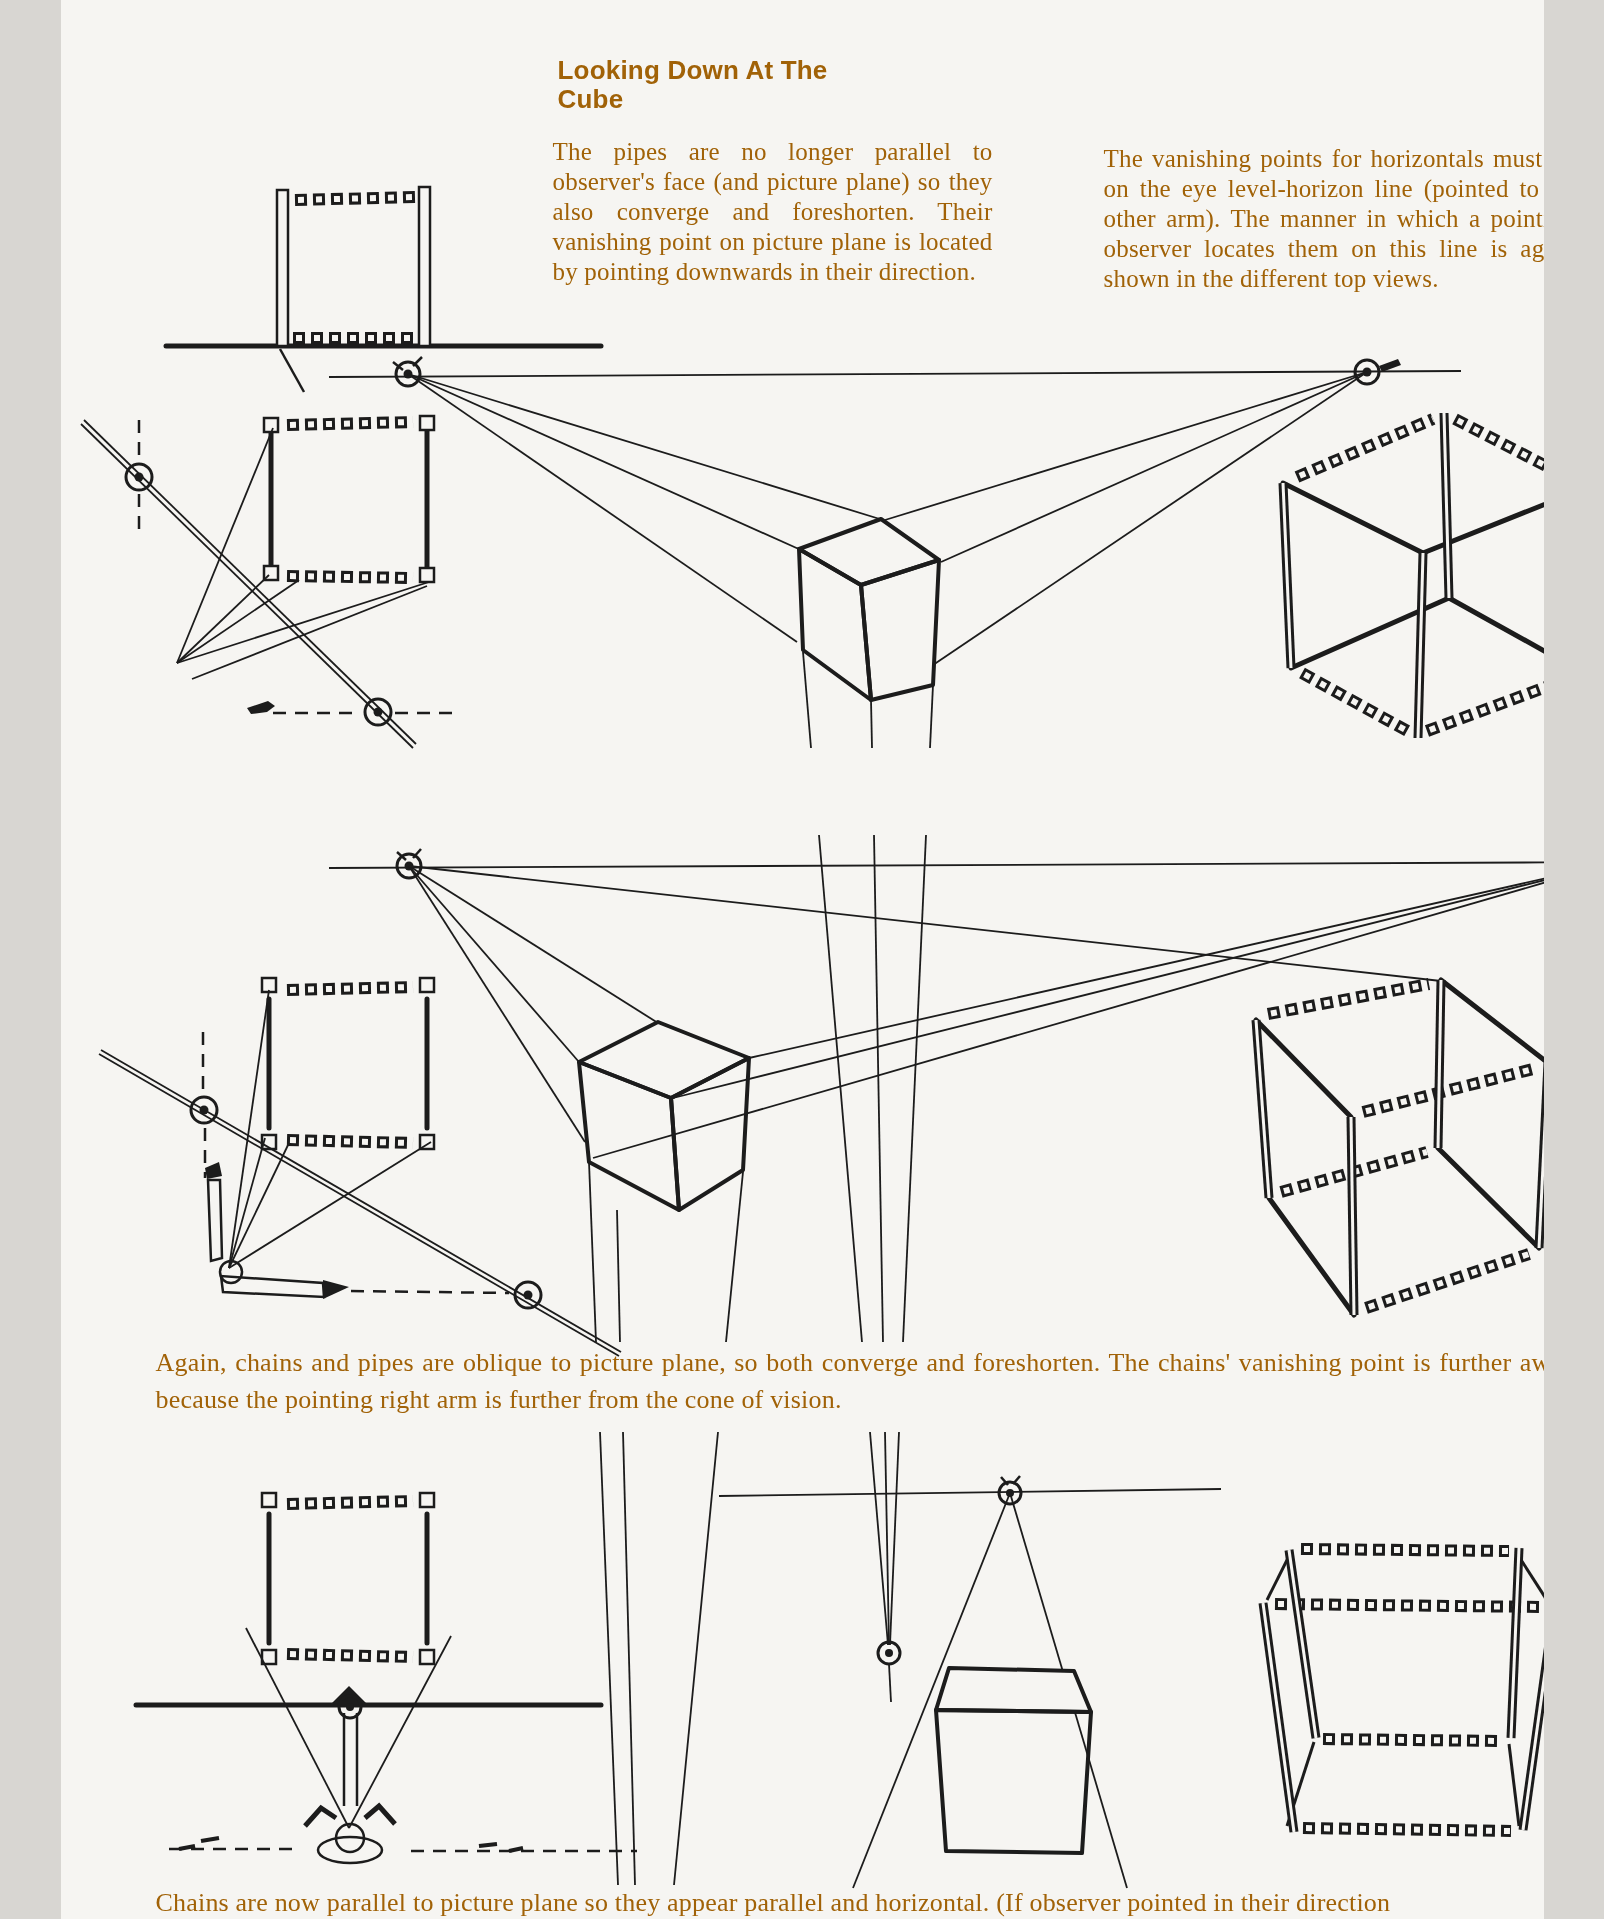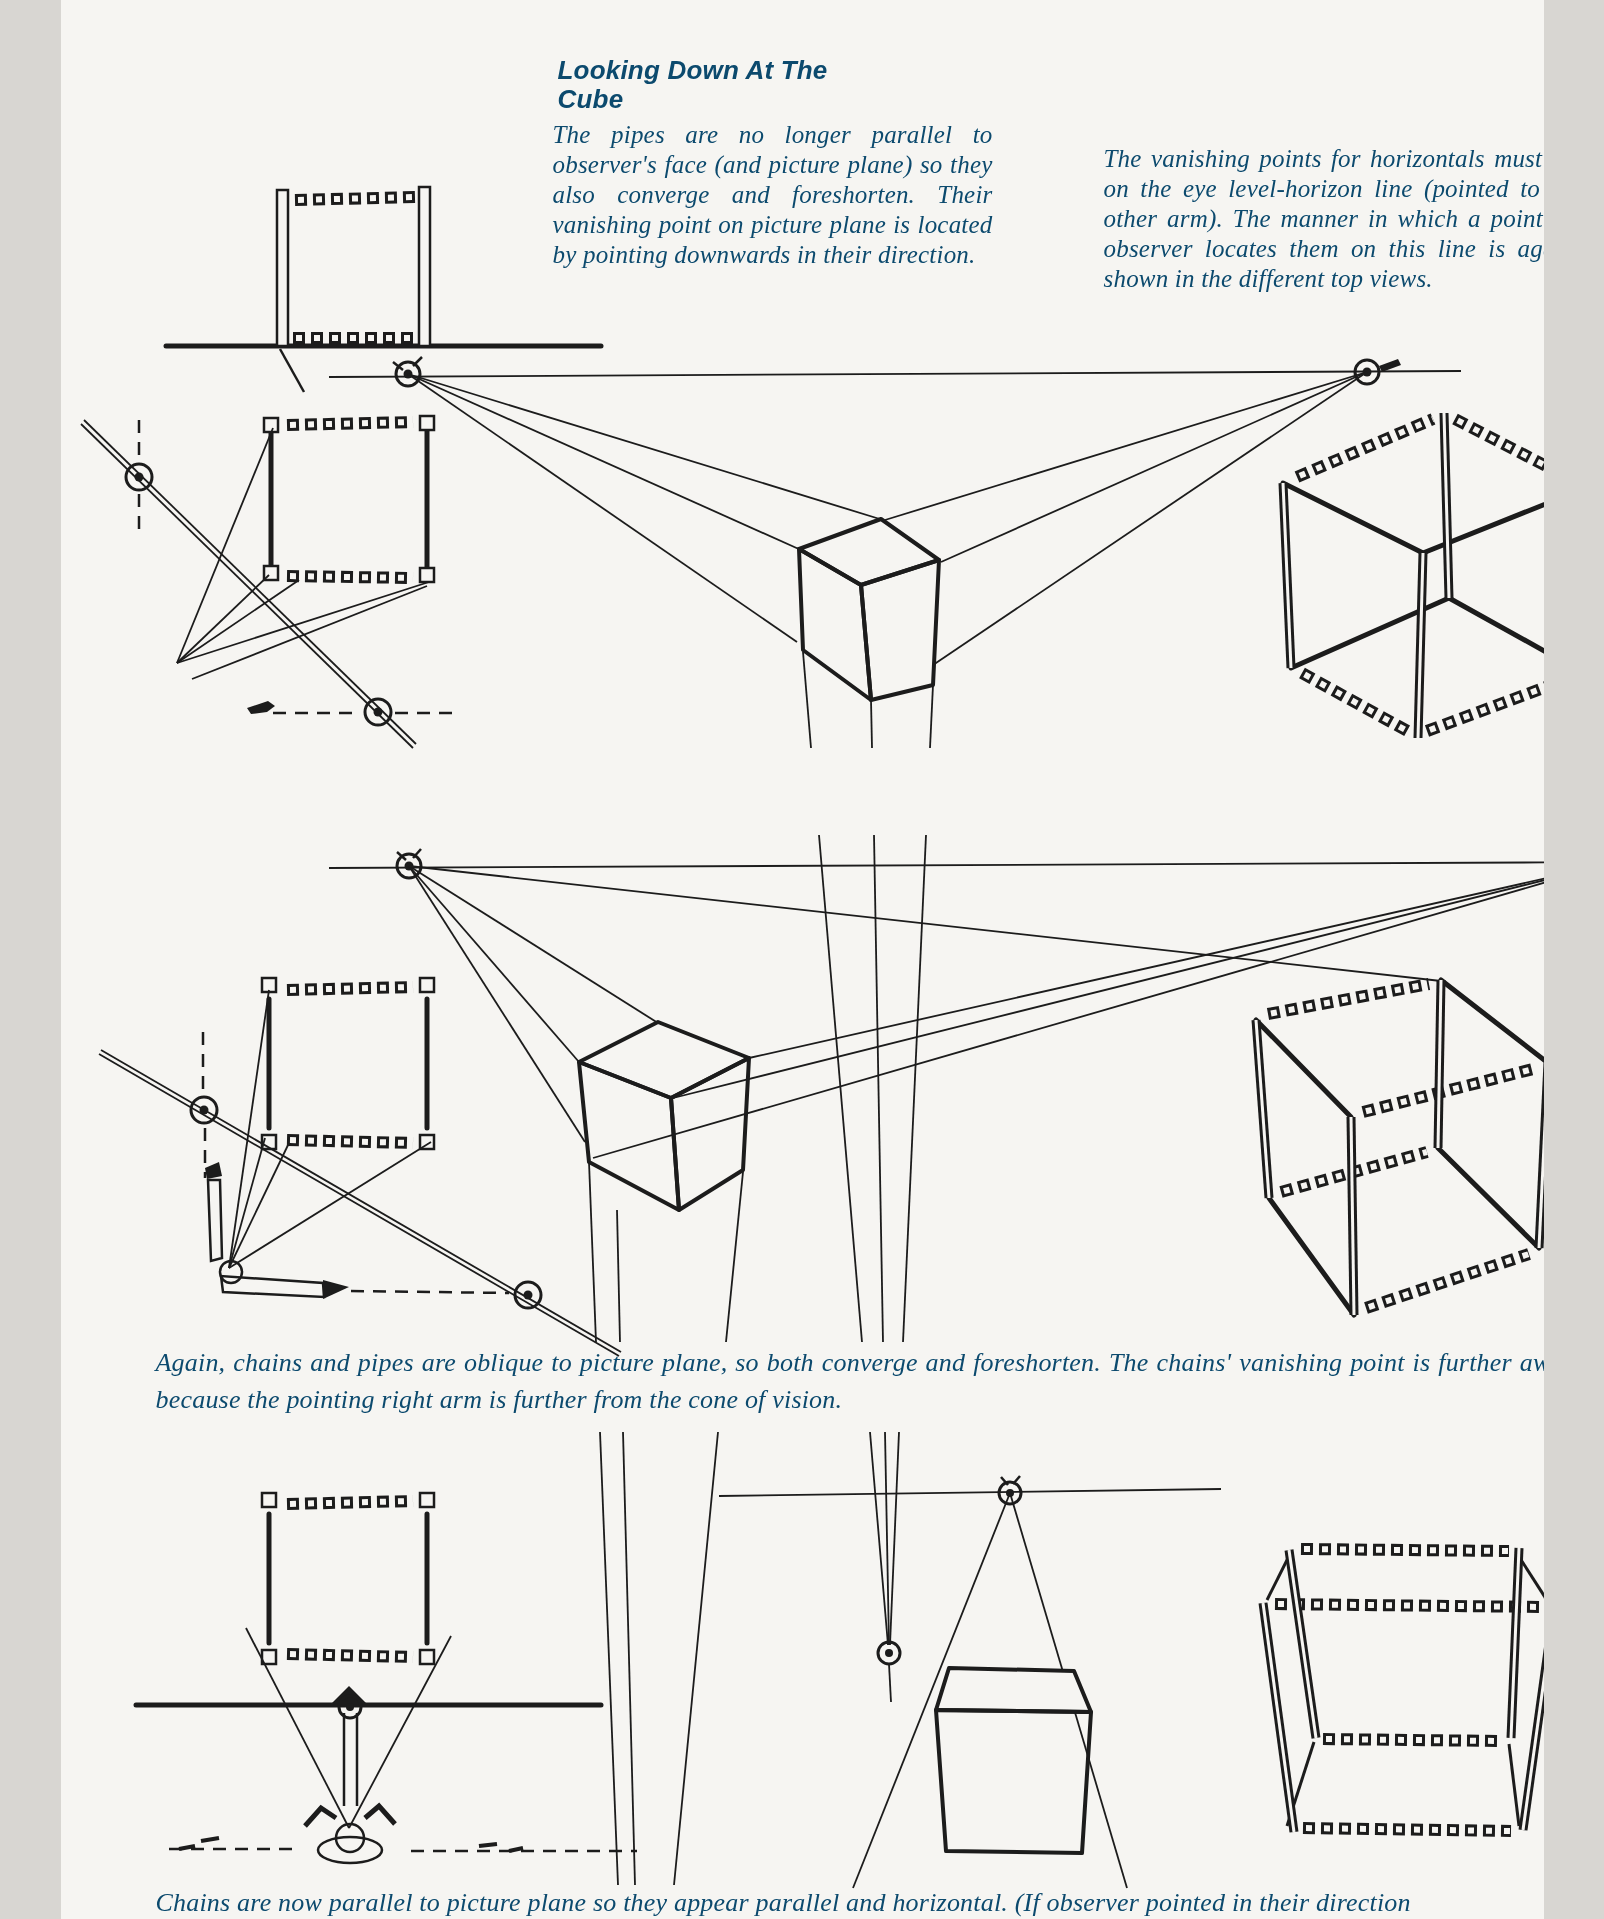--- a/index.html
+++ b/index.html
@@ -1,19 +1,19 @@
 <!DOCTYPE html>
 <html><head>
 <meta charset="utf-8">
 <style>
   html,body{margin:0;padding:0;background:#d8d6d2;}
   .page{
     position:relative;width:1483px;height:1919px;margin:0 auto;
     background:#f6f5f2;overflow:hidden;
-    font-family:"Liberation Serif", serif;color:#0c4a6e;font-style:italic;
+    font-family:"Liberation Serif", serif;color:#a16207;
   }
   .fig{position:absolute;left:0;top:0;width:1604px;height:1919px;}
   .txt{position:absolute;text-align:justify;line-height:1.22;letter-spacing:.2px;}
   .title{
     font-family:"Liberation Sans", sans-serif;font-weight:bold;
     font-size:26px;letter-spacing:.2px;text-align:left;line-height:1.1;
   }
   .col{font-size:25px;line-height:30px;}
   .cap{font-size:26px;line-height:37px;}
   
@@ -351,21 +351,21 @@
             <line x1="1458" y1="1548" x2="1450" y2="1738" class="ppW"></line>
         </g>
       </g>
     </g>
 
     <line x1="1583" y1="432" x2="1583" y2="1919" stroke="#b9b7b2" stroke-width="2"></line>
   </svg>
 
   <div class="txt title" style="left:497px;top:56px;width:320px;">Looking Down At The Cube</div>
 
-  <div class="txt col" style="left:492px;top:120px;width:440px;">The pipes are no longer parallel to observer's face (and picture plane) so they also converge and foreshorten. Their vanishing point on picture plane is located by pointing downwards in their direction.</div>
+  <div class="txt col" style="left:492px;top:137px;width:440px;">The pipes are no longer parallel to observer's face (and picture plane) so they also converge and foreshorten. Their vanishing point on picture plane is located by pointing downwards in their direction.</div>
 
   <div class="txt col" style="left:1043px;top:120px;width:472px;margin-top:24px;">The vanishing points for horizontals must be on the eye level-horizon line (pointed to by other arm). The manner in which a pointing observer locates them on this line is again shown in the different top views.</div>
 
 
   <div class="txt cap" style="left:95px;top:1344px;width:1420px;">Again, chains and pipes are oblique to picture plane, so both converge and foreshorten. The chains' vanishing point is further away because the pointing right arm is further from the cone of vision.</div>
 
   <div class="txt cap" style="left:95px;top:1884px;width:1420px;">Chains are now parallel to picture plane so they appear parallel and horizontal. (If observer pointed in their direction</div>
 
 </div>
 

